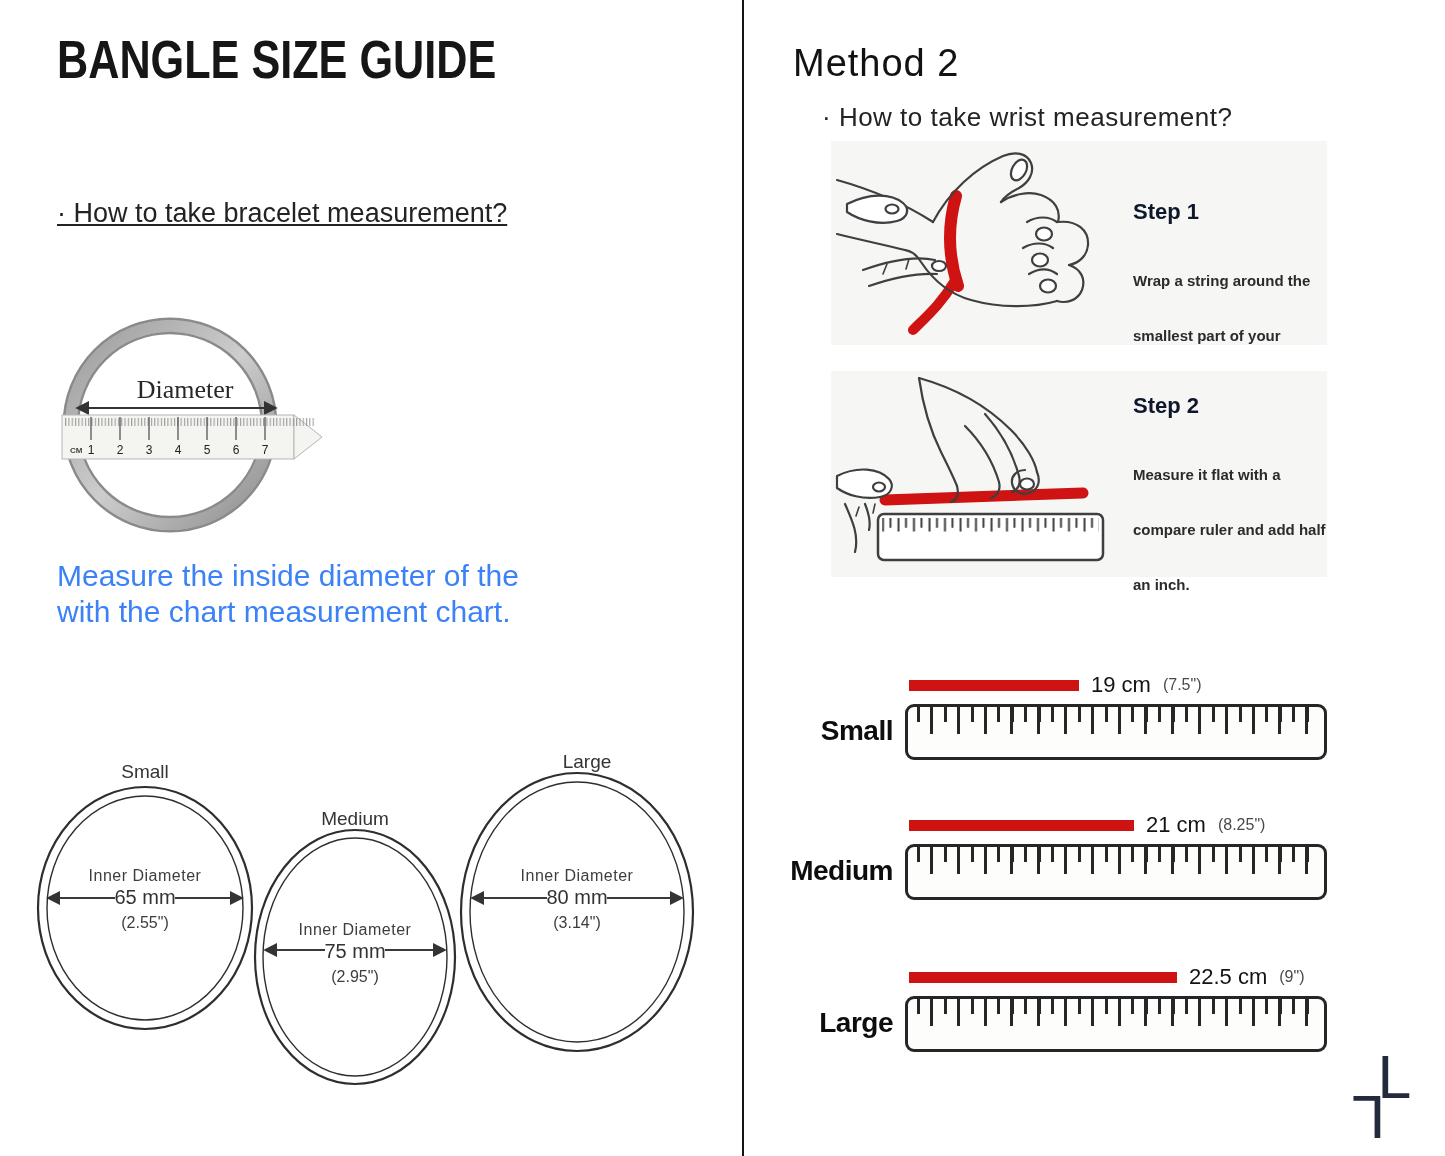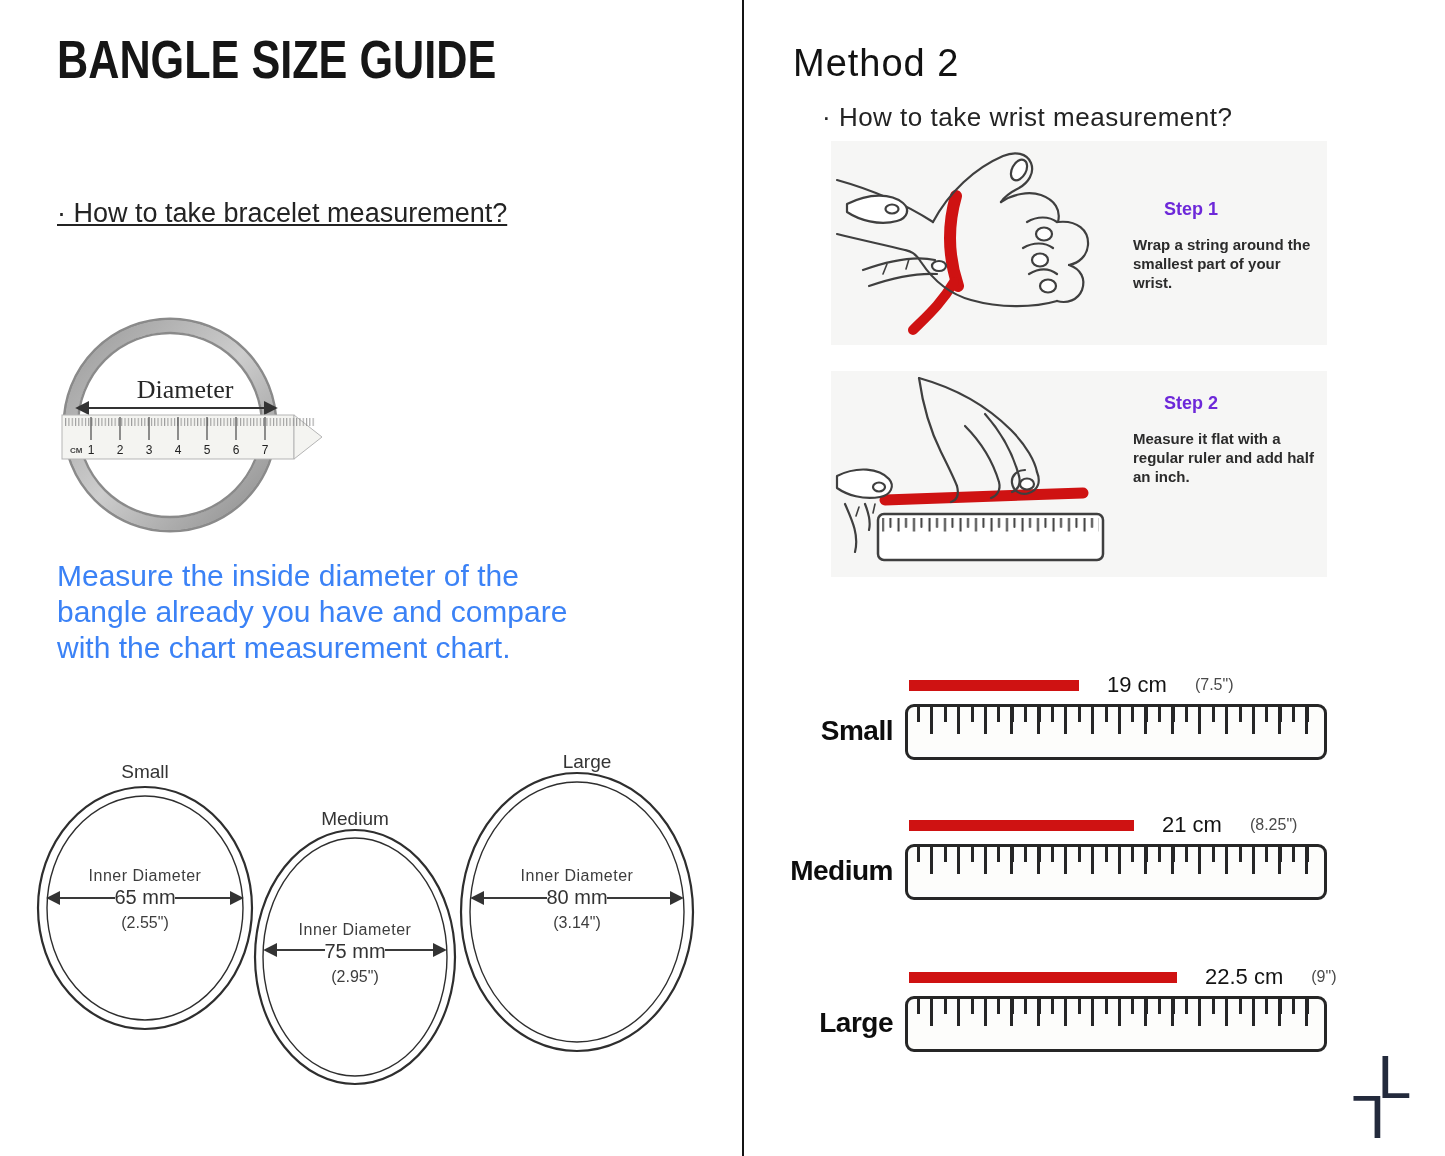--- a/index.html
+++ b/index.html
@@ -19,31 +19,31 @@
   .para span{display:block;white-space:nowrap;}
   .circles-fig{position:absolute;left:25px;top:748px;}
 
   
   .m2-heading{left:793px;top:42px;letter-spacing:1px;}
   .bullet2{left:822px;top:102px;font-size:26px;letter-spacing:.5px;}
   .panel{position:absolute;left:831px;width:496px;background:var(--panel,#f6f6f5);}
   .panel.p1{top:141px;height:204px;}
   .panel.p2{top:371px;height:206px;}
   .illus{position:absolute;left:2px;top:3px;}
-  .step-title{position:absolute;left:302px;font-size:18px;font-weight:bold;color:#6d28d9;margin-left:31px;}
+  .step-title{position:absolute;left:302px;font-size:22px;font-weight:bold;color:#0f172a;}
   .p1 .step-title{top:58px;} .p2 .step-title{top:22px;}
   .step-desc{position:absolute;left:302px;font-size:15px;line-height:19px;font-weight:600;color:#2b2b2b;}
   .p1 .step-desc{top:94px;} .p2 .step-desc{top:58px;}
-  .step-desc span{display:block;white-space:nowrap;}
+  .step-desc span{display:block;white-space:nowrap;margin-top:36px;}
 
   .ruler-row{position:absolute;left:790px;width:560px;height:125px;}
   .row-s{top:660px;} .row-m{top:800px;} .row-l{top:952px;}
   .size-label{position:absolute;left:0;top:55px;width:103px;text-align:right;
               font-size:28px;font-weight:bold;letter-spacing:-.5px;color:#0d0d0d;}
-  .bar-line{position:absolute;left:119px;top:12px;height:26px;display:flex;align-items:center;gap:28px;}
+  .bar-line{position:absolute;left:119px;top:12px;height:26px;display:flex;align-items:center;gap:12px;}
   .red-bar{height:11px;background:var(--red,#cf1212);}
   .cm-value{font-size:22px;color:#131313;white-space:nowrap;}
   .inch-value{font-size:16px;color:#4a4a4a;white-space:nowrap;}
   .ruler-g{position:absolute;left:115px;top:44px;width:416px;height:50px;background:#fdfdfb;
            border:3px solid #262626;border-radius:9px;}
   .ruler-g::before{content:"";position:absolute;left:9px;right:9px;top:0;height:15px;
            background:repeating-linear-gradient(90deg,#262626 0 3px,transparent 3px 13.4px);}
   .ruler-g::after{content:"";position:absolute;left:22.4px;right:9px;top:0;height:27px;
            background:repeating-linear-gradient(90deg,#262626 0 3px,transparent 3px 26.8px);}
   .logo{position:absolute;left:1350px;top:1042px;}
@@ -101,21 +101,20 @@
         <text x="136" y="162">4</text>
         <text x="165" y="162">5</text>
         <text x="194" y="162">6</text>
         <text x="223" y="162">7</text>
       </g>
     </g>
   </svg>
 
   <div class="para">
     <span>Measure the inside diameter of the</span>
-    <span>bangle already you have and compare</span>
     <span>with the chart measurement chart.</span>
   </div>
 
   <svg class="circles-fig" width="690" height="355" viewBox="0 0 690 355">
     <g text-anchor="middle">
       <ellipse cx="120" cy="160" rx="107" ry="121" fill="none" stroke="#2e2e2e" stroke-width="2.2"></ellipse>
       <ellipse cx="120" cy="160" rx="98" ry="112" fill="none" stroke="#2e2e2e" stroke-width="1.4"></ellipse>
       <text x="120" y="30" font-size="19" fill="#343434">Small</text>
       <text x="120" y="133" font-size="16" letter-spacing="0.5" fill="#3d3d3d">Inner Diameter</text>
       <text x="120" y="156" font-size="20" fill="#333">65 mm</text>
@@ -205,21 +204,21 @@
       <path d="M86,4 C90,32 98,58 108,78 C114,90 120,102 124,112"></path>
       <path d="M124,112 C126,120 124,126 118,128"></path>
       <path d="M132,52 C148,68 160,88 166,108"></path>
       <path d="M166,108 C168,116 164,122 158,124"></path>
       <path d="M152,40 C168,58 180,80 186,102"></path>
       <path d="M186,102 C188,110 185,116 179,118"></path>
     </svg>
     <div class="step-title">Step 2</div>
     <div class="step-desc">
       <span>Measure it flat with a</span>
-      <span>regular ruler and add half</span>
+      <span>compare ruler and add half</span>
       <span>an inch.</span>
     </div>
   </div>
 
   <div class="ruler-row row-s">
     <div class="size-label">Small</div>
     <div class="bar-line">
       <div class="red-bar" style="width: 170px;"></div>
       <span class="cm-value">19 cm</span>
       <span class="inch-value">(7.5")</span>

